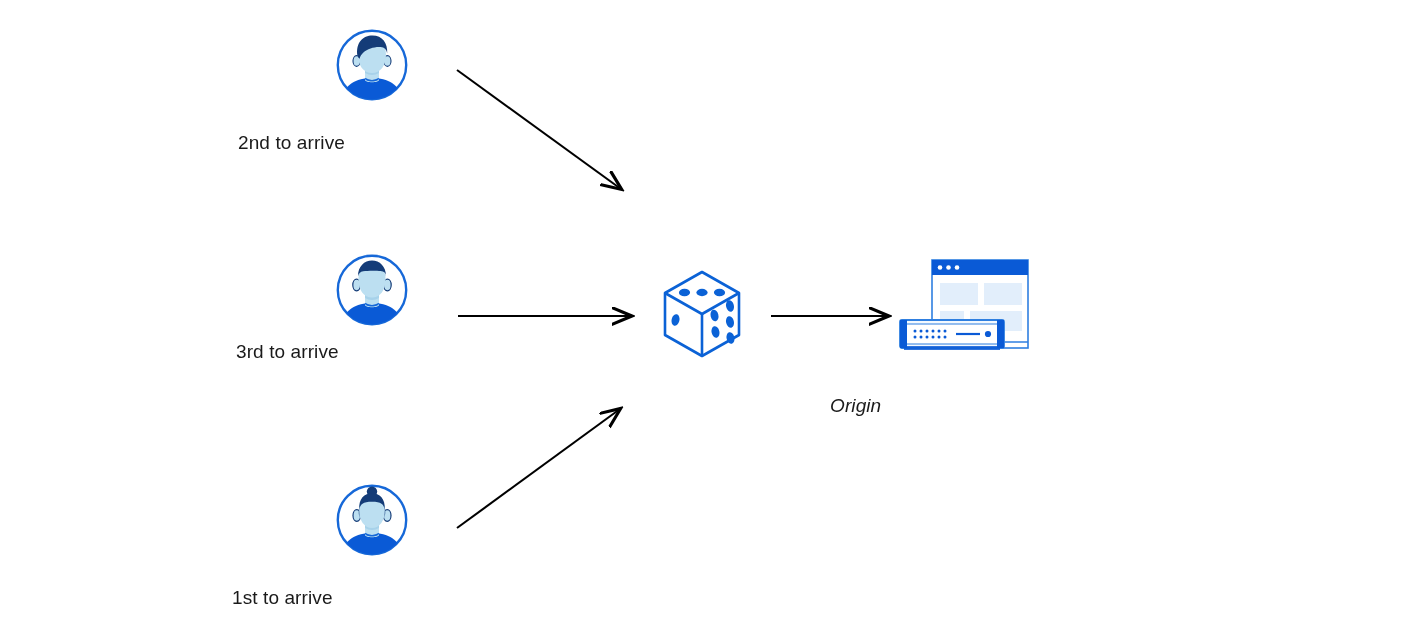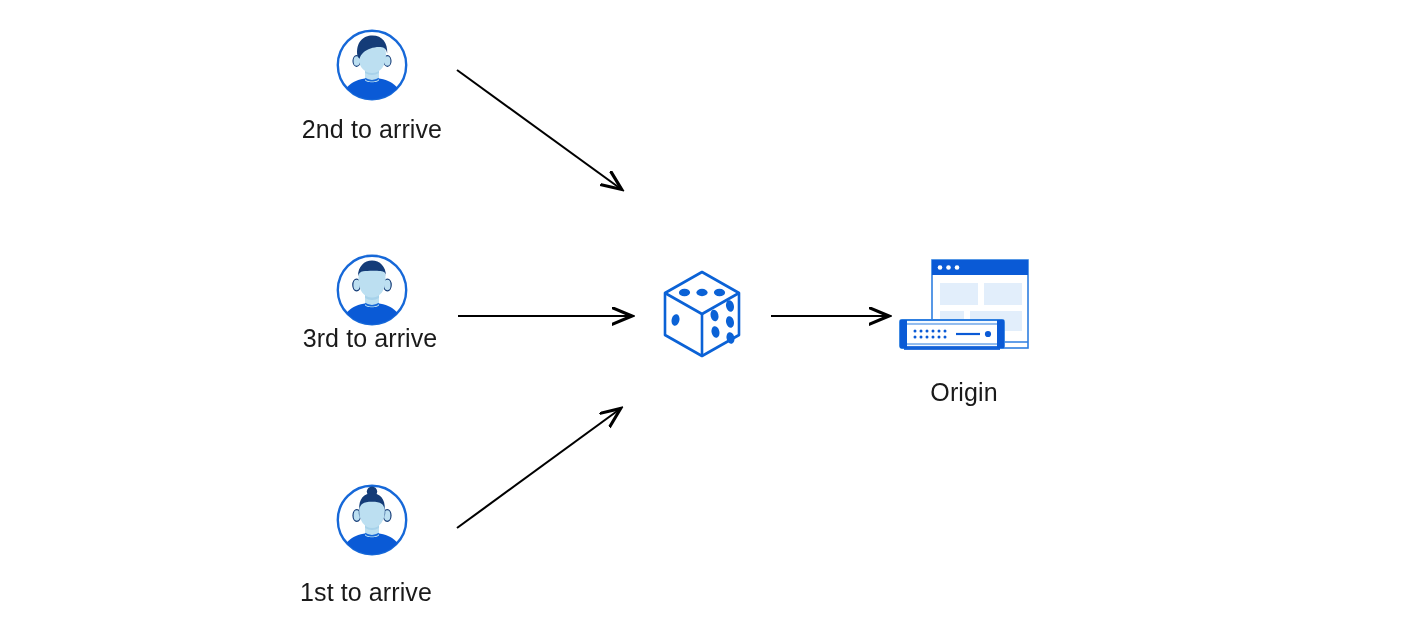--- a/index.html
+++ b/index.html
@@ -21,25 +21,25 @@
     position: absolute;
   }
   .avatar-wrap {
     position: absolute;
     width: 76px;
     height: 76px;
   }
   .label {
     position: absolute;
     font-family: "Liberation Sans", sans-serif;
-    font-size: 25px;
+    font-size: 19px;
     color: #1a1a1a;
-    text-align: center;
     white-space: nowrap;
     letter-spacing: 0.1px;
+    margin-top: 17px;
   }
   .arrow-layer {
     position: absolute;
     left: 0;
     top: 0;
     width: 1405px;
     height: 633px;
     pointer-events: none;
   }
   .dice-wrap {
@@ -143,21 +143,21 @@
         <path d="M25,28 C25,17.4 31,12 38,12 C45,12 51,17.4 51,28 C51,38.6 45.6,46 38,46 C30.4,46 25,38.6 25,28 Z" fill="#bcdff1"></path>
 
         <circle cx="38" cy="9.6" r="5.2" fill="#143c78"></circle>
         <path d="M25.4,27.8 C24.2,16.6 30.6,11.2 38,11.2 C45.4,11.2 51.8,16.6 50.6,27.8
                  C50.0,22.4 47.0,19.8 38,19.8 C29.0,19.8 26.0,22.4 25.4,27.8 Z" fill="#143c78"></path>
         <path d="M25.2,25.0 C24.4,30.0 24.8,33.4 25.6,35.4 C25.2,31.0 25.0,28.0 25.2,25.0 Z" fill="#143c78"></path>
         <path d="M50.8,25.0 C51.6,30.0 51.2,33.4 50.4,35.4 C50.8,31.0 51.0,28.0 50.8,25.0 Z" fill="#143c78"></path>
         <path d="M31,51.5 C31,55.5 45,55.5 45,51.5 C45,50 42,53 38,53 C34,53 31,50 31,51.5 Z" fill="#1668d8"></path>
       </g>
     </svg>
-    <div class="label" style="left:-102px; top:96px; width:268px;">1st to arrive</div>
+    <div class="label" style="left:-102px; top:88px; width:268px;">1st to arrive</div>
   </div>
 
   <div class="dice-wrap" style="left:660px; top:268px;">
     <svg viewBox="0 0 84 92" width="84" height="92">
       <g fill="none" stroke="#0b62d6" stroke-width="2.6" stroke-linejoin="round">
 
         <path d="M42,4 L79,25 L79,67 L42,88 L5,67 L5,25 Z"></path>
 
         <path d="M5,25 L42,46 L79,25"></path>
         <path d="M42,46 L42,88"></path>
@@ -219,16 +219,16 @@
           <circle cx="31" cy="83" r="1.5"></circle>
             <circle cx="37" cy="83" r="1.5"></circle>
           <circle cx="43" cy="83" r="1.5"></circle>
             <circle cx="49" cy="83" r="1.5"></circle>
         </g>
 
         <line x1="60" y1="80" x2="84" y2="80" stroke="#0a5ad6" stroke-width="2.2"></line>
         <circle cx="92" cy="80" r="3.1" fill="#0a5ad6"></circle>
       </g>
     </svg>
-    <div class="label" style="left:-66px; top:124px; width:268px;">Origin</div>
+    <div class="label" style="left:-66px; top:124px; width:268px;font-style:italic;">Origin</div>
   </div>
 
 </div>
 
 </body></html>

